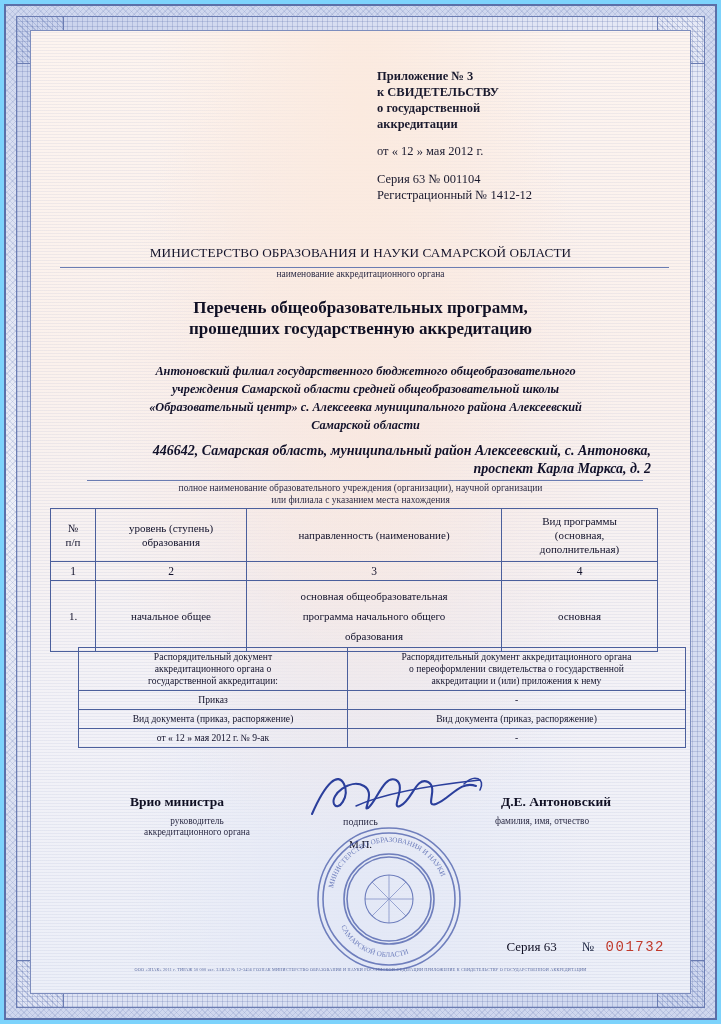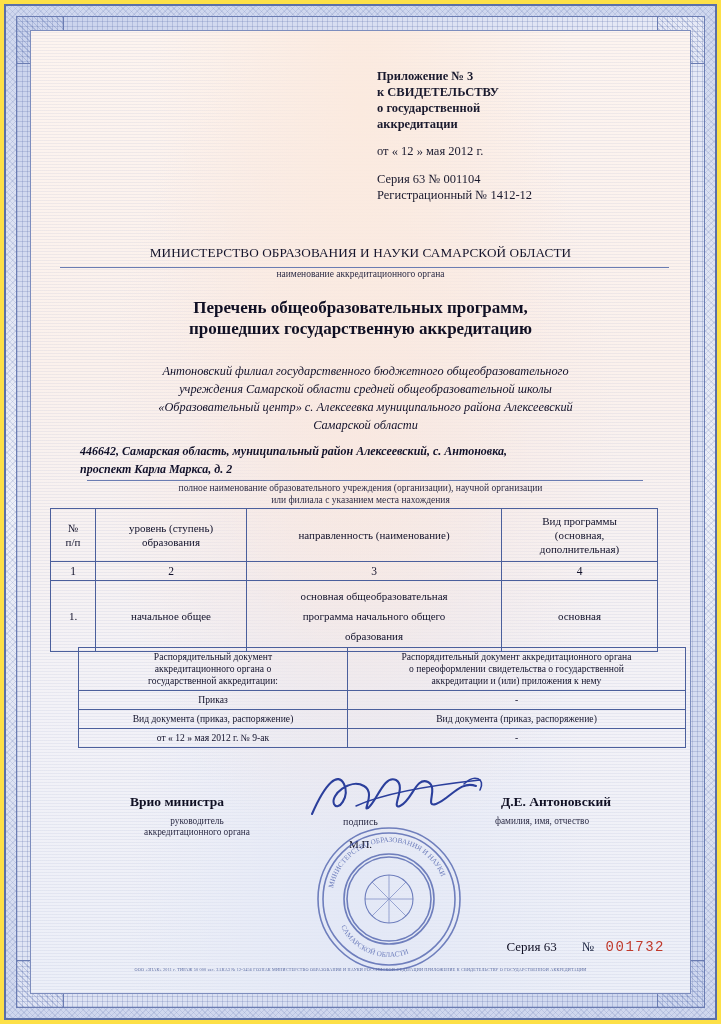--- a/index.html
+++ b/index.html
@@ -1,17 +1,17 @@
 <!DOCTYPE html>
 <html><head>
 <meta charset="utf-8">
 <style>
   html,body{margin:0;padding:0;background:#ffffff;}
   body{width:721px;height:1024px;font-family:"Liberation Serif",serif;}
-  #page{position:relative;width:721px;height:1024px;overflow:hidden;background:#fde047;}
+  #page{position:relative;width:721px;height:1024px;overflow:hidden;background:#7dd3fc;}
 
   
   .frame-outer{position:absolute;left:4px;top:4px;right:4px;bottom:4px;
     border:2px solid #5b6fa8;
     background:
       repeating-linear-gradient(45deg, rgba(90,110,170,.16) 0 1px, transparent 1px 4px),
       repeating-linear-gradient(-45deg, rgba(90,110,170,.16) 0 1px, transparent 1px 4px),
       linear-gradient(180deg,#cfd7ee 0%, #dfe4f3 25%, #eef0f8 50%, #dfe4f3 75%, #cfd7ee 100%);
   }
   .frame-band{position:absolute;left:16px;top:16px;right:16px;bottom:16px;
@@ -47,24 +47,24 @@
 
   .ministry{position:absolute;left:0;right:0;top:203px;text-align:center;
     font-size:13.2px;color:#14142b;letter-spacing:.1px;}
   .ministry-rule{position:absolute;left:18px;right:10px;top:225px;border-top:1px solid #6a7cb2;}
   .ministry-cap{position:absolute;left:0;right:0;top:227px;text-align:center;font-size:9.5px;color:#2b2b45;}
 
   .title{position:absolute;left:0;right:0;top:255px;text-align:center;font-weight:bold;
     font-size:17px;line-height:21px;color:#101024;}
 
   .org{position:absolute;left:38px;right:28px;top:320px;text-align:center;
-    font-style:italic;font-weight:normal;font-size:12.3px;line-height:18px;color:#11112a;}
-
-  .addr{position:absolute;left:38px;right:28px;top:400px;text-align:left;
-    font-style:italic;font-weight:bold;font-size:12px;line-height:18px;color:#11112a;}
+    font-style:italic;font-weight:bold;font-size:12.3px;line-height:18px;color:#11112a;}
+
+  .addr{position:absolute;left:38px;right:28px;top:400px;text-align:right;
+    font-style:italic;font-weight:bold;font-size:14px;line-height:18px;color:#11112a;}
 
   .addr-rule{position:absolute;left:45px;right:36px;top:438px;border-top:1px solid #6a7cb2;}
   .addr-cap{position:absolute;left:0;right:0;top:440px;text-align:center;font-size:9.5px;line-height:12px;color:#2b2b45;}
 
   
   table.progs{position:absolute;left:8px;top:466px;width:608px;border-collapse:collapse;}
   table.progs td,table.progs th{border:1px solid #4b5f9c;text-align:center;
     font-size:11px;color:#11112a;padding:3px 4px;vertical-align:middle;}
   table.progs th{font-weight:normal;line-height:14px;padding:5px 4px;}
   table.progs td.num{font-size:11.5px;}

